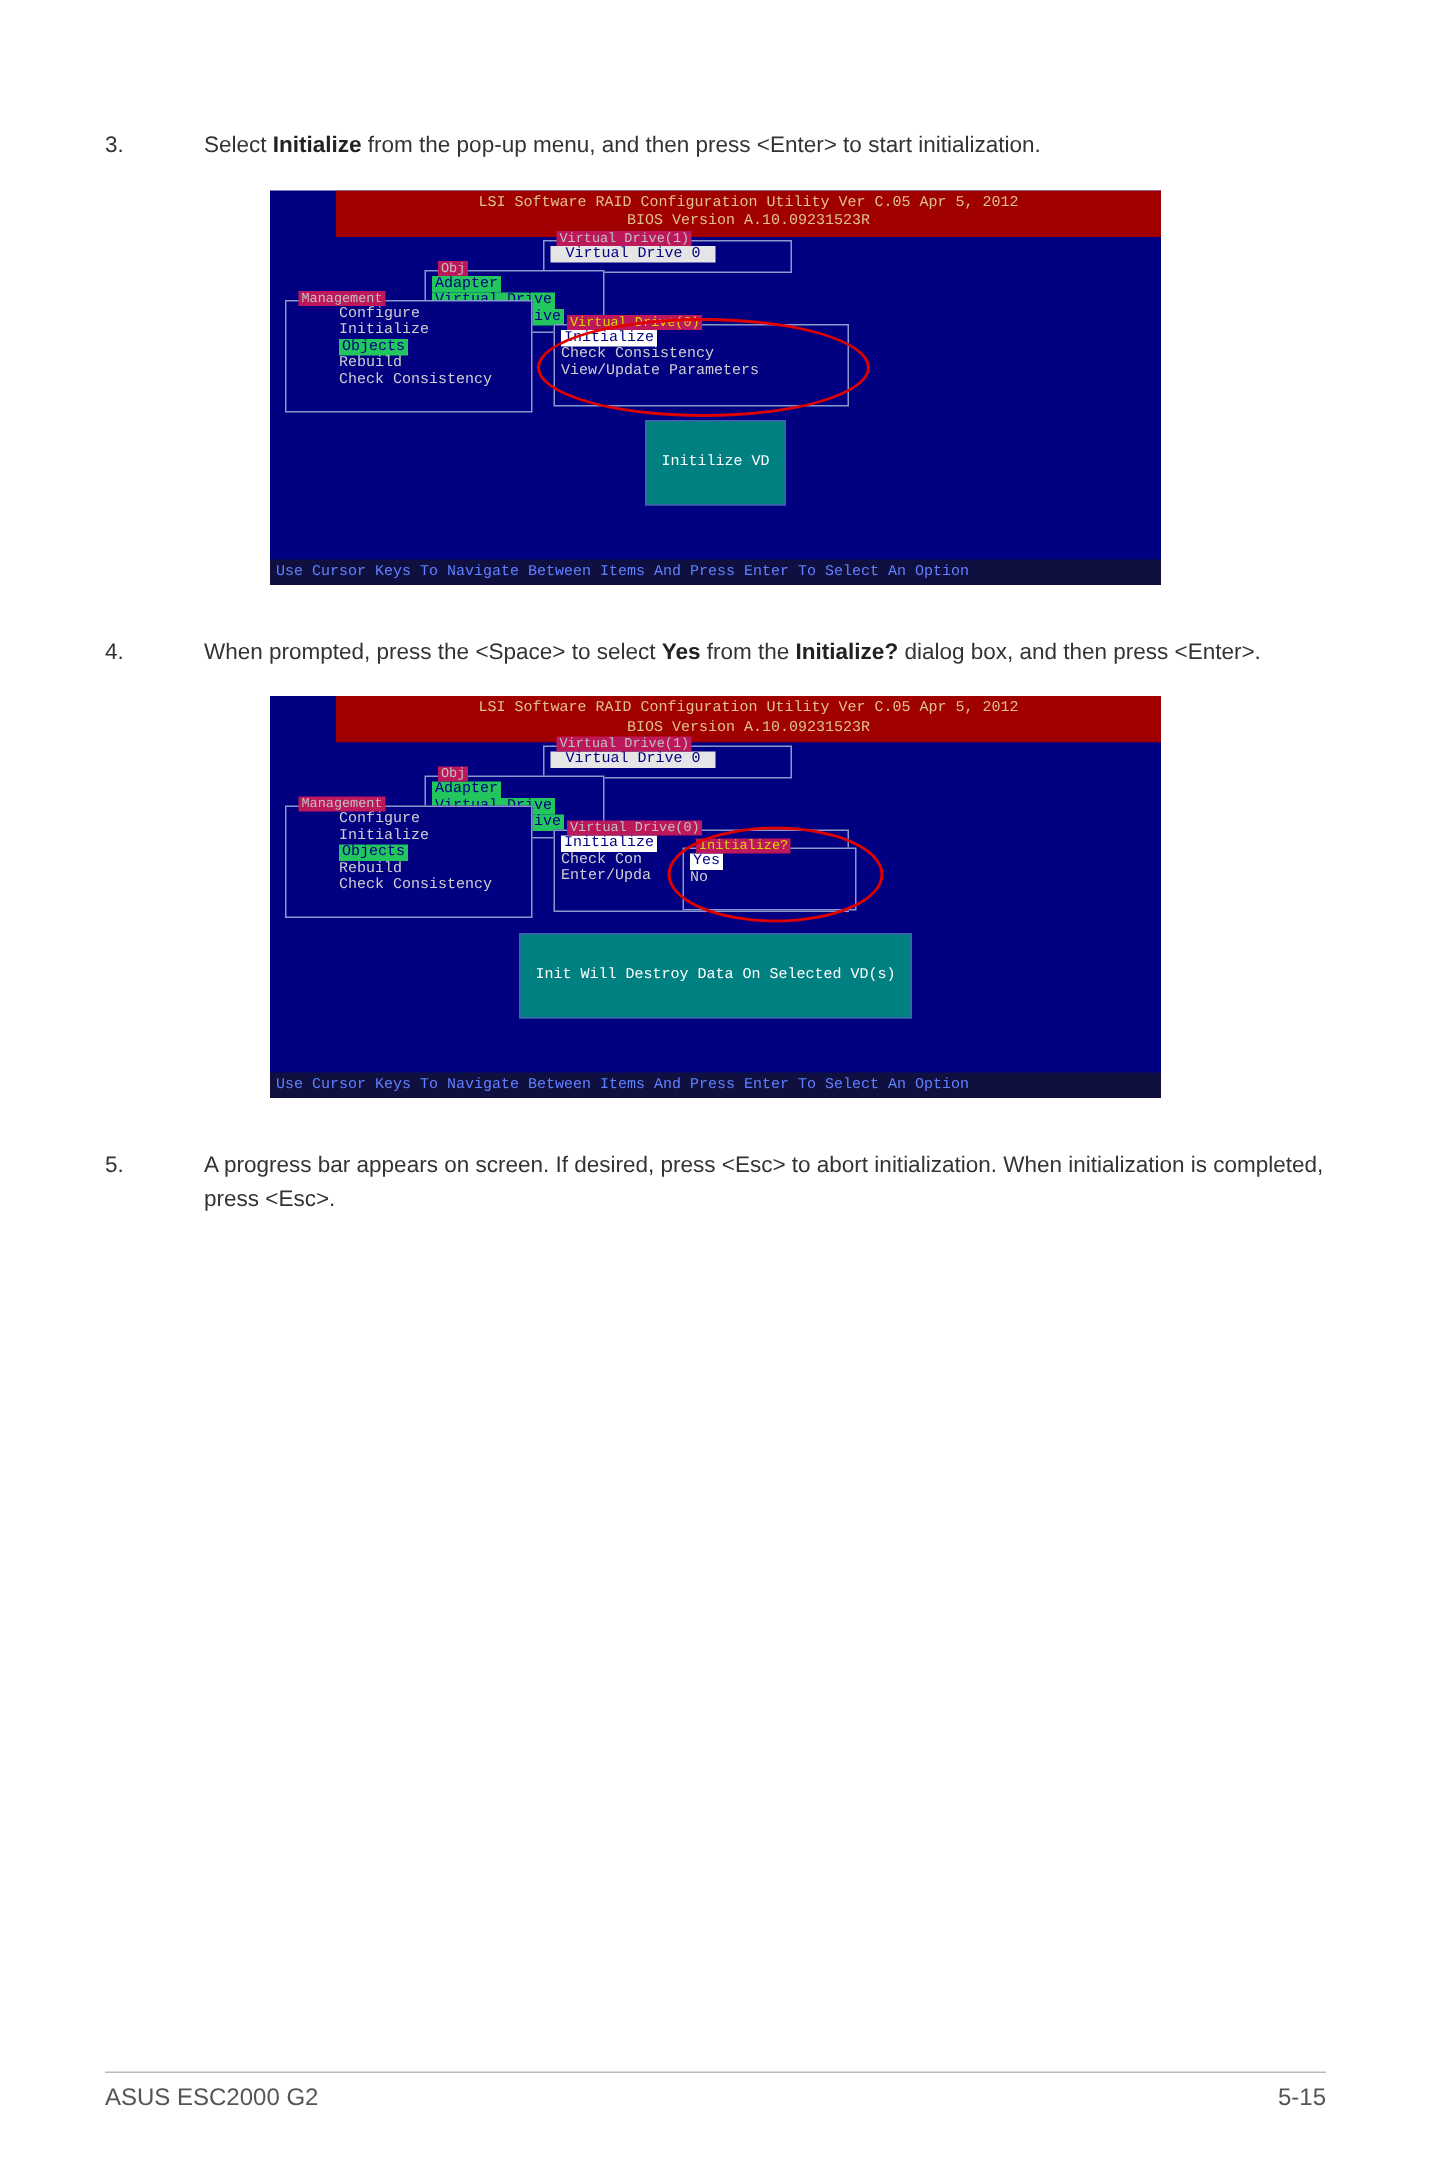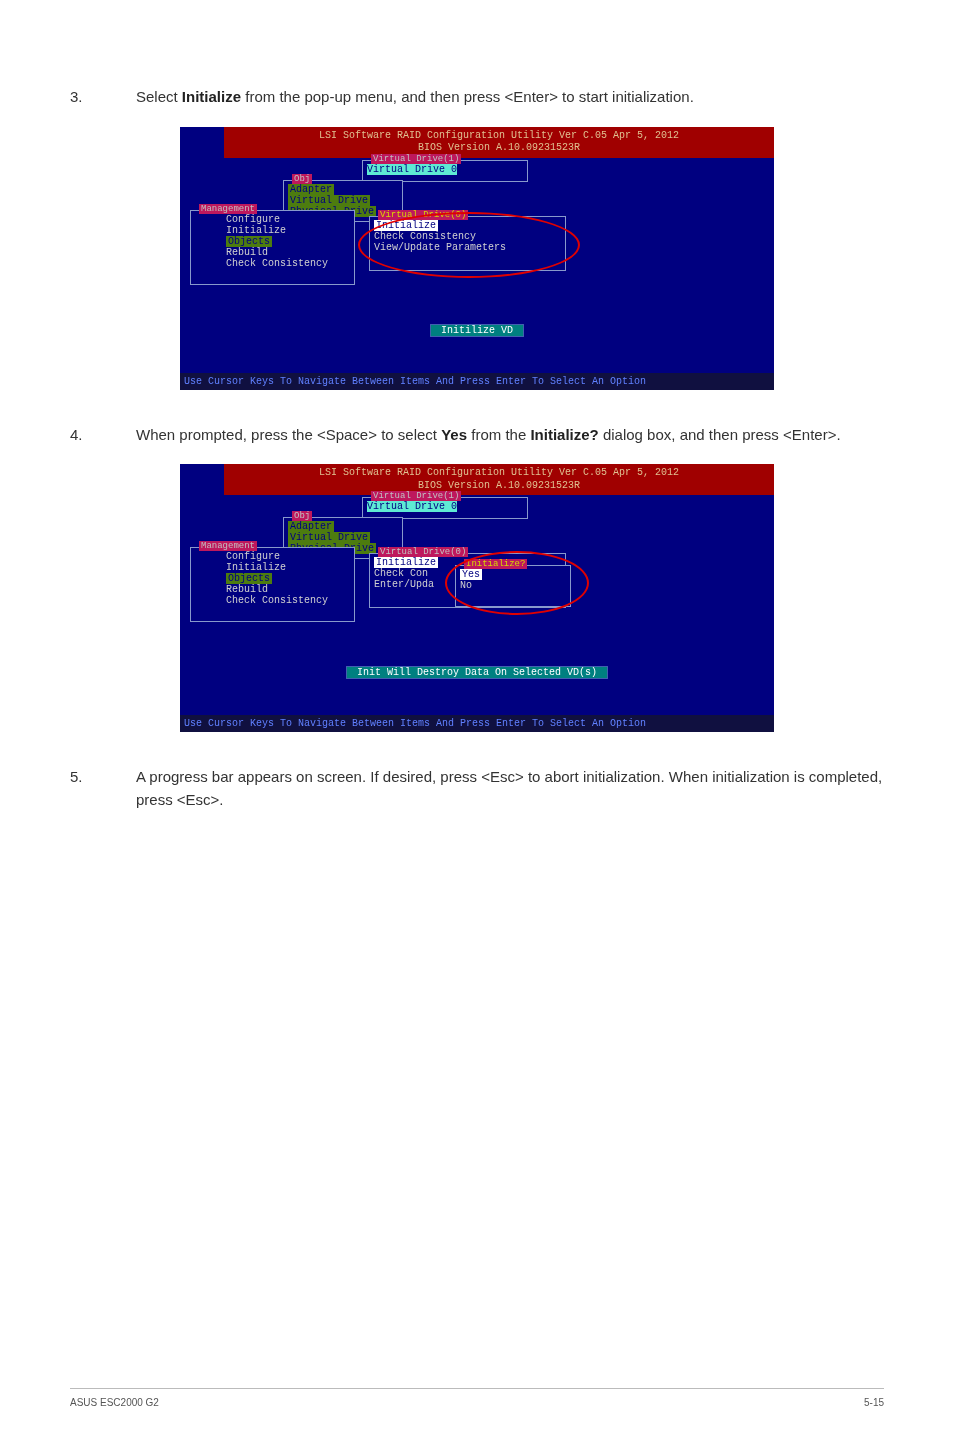--- a/index.html
+++ b/index.html
@@ -9,47 +9,47 @@
   .step-num { width: 50px; flex-shrink: 0; }
   .step-text { flex: 1; margin-left: 16px; }
   b { font-weight: bold; color: #222; }
   .bios-wrap { display: flex; justify-content: center; margin: 14px 0 34px 0; }
   .bios { width: 594px; height: 263px; background: #000080; font-family: "Courier New", monospace; font-size: 10px; color: #d0d0d0; position: relative; overflow: hidden; }
   .bios2 { height: 268px; }
   .bios-header { background:#a00000; color:#e0c090; text-align:center; padding:3px 0; line-height:1.25;margin-left:44px; }
   .bios-body { position: relative; height: 195px; background:#000080; }
   .bios-footer { position:absolute; bottom:0; left:0; right:0; background:#101040; color:#6080ff; padding:3px 4px; font-size:10px; }
   .bios-status-wrap { position:absolute; bottom:16px; left:0; right:0; display:flex; justify-content:center; }
-  .bios-status-inner { display:inline-block; border:1px solid #4060b0; color:#fff; padding:0 10px; background:#008080; }
+  .bios-status-inner { display:inline-block; border:1px solid #4060b0; color:#fff; padding:22px 10px; background:#008080; }
 
   .box { position:absolute; border:1px solid #8899cc; background:#000080; padding:3px 4px 3px 4px; }
   .box-label { position:absolute; top:-7px; left:8px; background:#be185d; color:#c0c0c0; padding:0 2px; font-size:9px; }
 
-  .menu-mgmt { left:10px; top:52px; width:165px; height:75px; z-index:4;padding-left:35px; }
+  .menu-mgmt { left:10px; top:42px; width:165px; height:75px; z-index:4;padding-left:35px; }
   .menu-mgmt .row { line-height:1.1; white-space:nowrap; }
-  .row-sel { background:#4d7c0f; color:#000080; display:inline-block; padding:0 2px; }
+  .row-sel { background:#22c55e; color:#000080; display:inline-block; padding:0 2px; }
 
   .menu-obj { left:103px; top:22px; width:120px; height:42px; z-index:3; }
 
   .menu-vd1 { left:182px; top:2px; width:166px; height:22px; z-index:2; }
-  .vd1-inner { background:#5eead4; color:#000080; display:inline-block; padding:0 0; }
+  .vd1-inner { background:#e5e5e5; color:#000080; display:inline-block; padding:0 10px; }
 
   .menu-vd0 { left:189px; top:58px; width:197px; height:55px; z-index:5; }
   .menu-vd0 .selrow { background:#ffffff; color:#000080; display:inline-block; padding:0 2px; }
 
   .init-box { left:275px; top:70px; width:116px; height:42px; z-index:6; }
   .init-box .selrow { background:#ffffff; color:#000080; display:inline-block; padding:0 2px; }
 
   .vd0-label-yellow { color:#d8d800; }
 
   .circle1 { position:absolute; border:2px solid #e00000; border-radius:50%; z-index:20; pointer-events:none; }
   .circle1.a { left:178px; top:54px; width:222px; height:66px; }
   .circle1.b { left:265px; top:56px; width:144px; height:64px; }
 
-  .pagefoot { position:absolute; bottom:30px; left:70px; right:70px; display:flex; justify-content:space-between; border-top:1px solid #bbb; padding-top:8px; font-size:10px; color:#555; }
+  .pagefoot { position:absolute; bottom:30px; left:70px; right:70px; display:flex; justify-content:space-between; border-top:1px solid #bbb; padding-top:8px; font-size:16px; color:#555; }
 </style>
 </head>
 <body>
 
 <div class="page">
 
   <div class="step">
     <div class="step-num">3.</div>
     <div class="step-text">
       <span>Select </span><b>Initialize</b><span> from the pop-up menu, and then press &lt;Enter&gt; to start initialization.</span>

